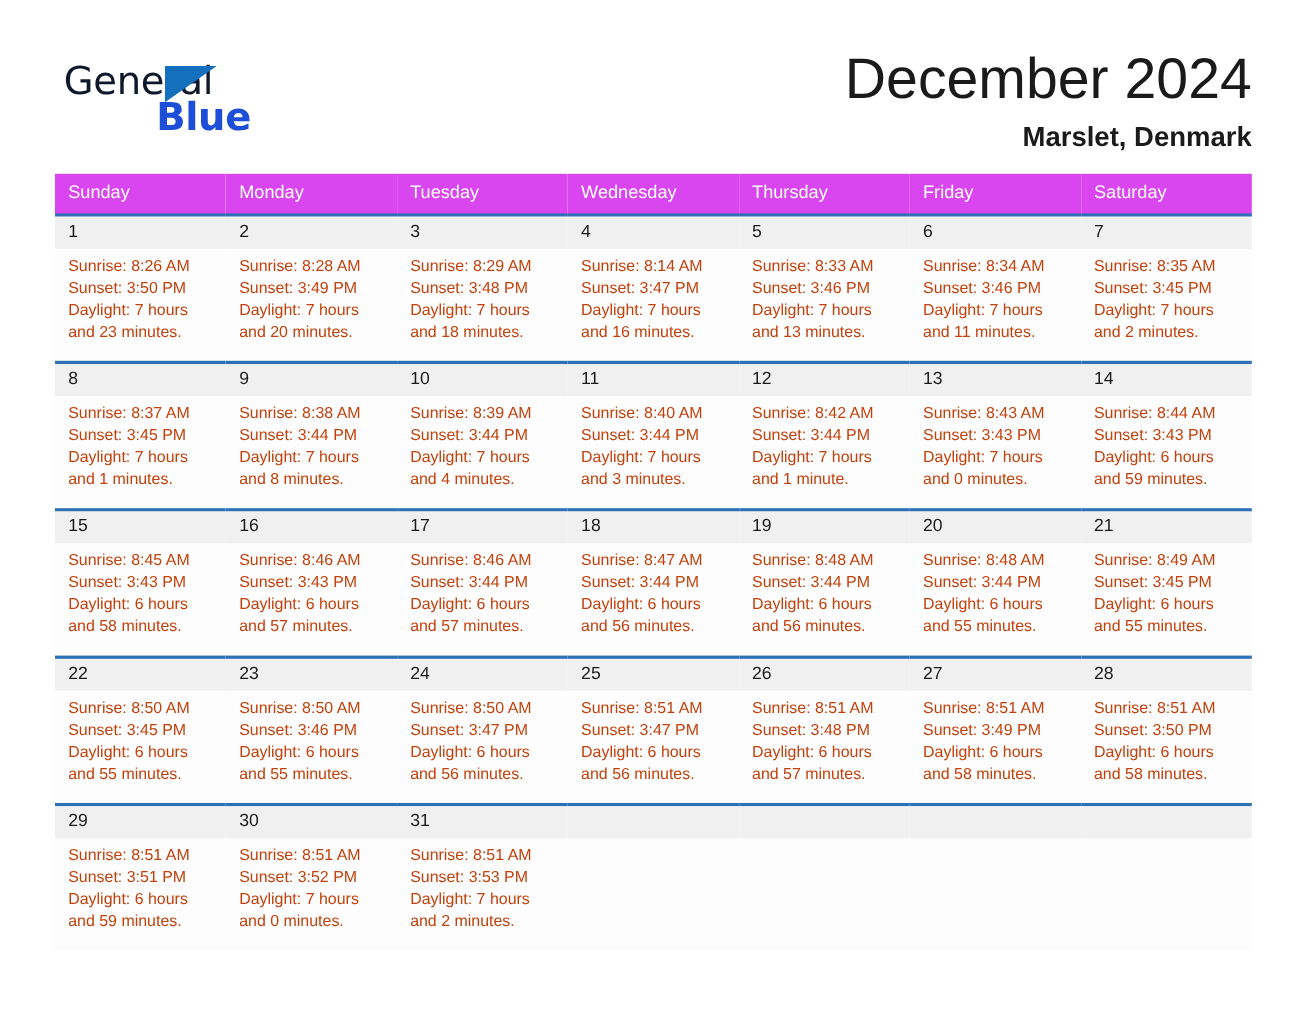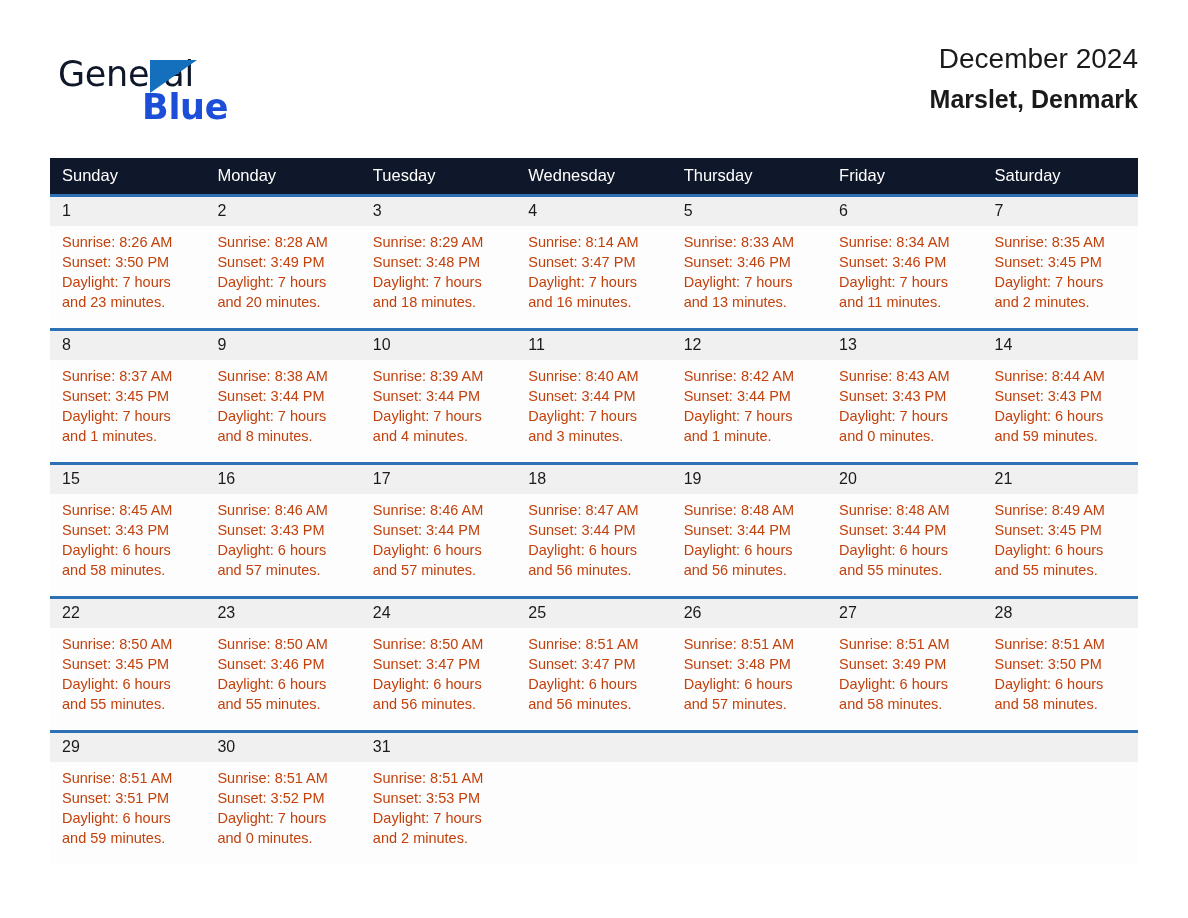--- a/index.html
+++ b/index.html
@@ -66,21 +66,21 @@
     border-bottom: 33px solid transparent;
   }
 
   .title-block {
     position: absolute;
     right: 50px;
     top: 44px;
     text-align: right;
   }
   .cal-title {
-    font-size: 28px;
+    font-size: 52px;
     font-weight: 400;
     color: #1a1a1a;
     line-height: 1.08;
     white-space: nowrap;
   }
   .cal-location {
     margin-top: 12px;
     font-size: 25px;
     font-weight: 700;
     color: #1a1a1a;
@@ -91,21 +91,21 @@
   
   .calendar {
     position: absolute;
     left: 50px;
     top: 158px;
     width: 1088px;
     border-collapse: collapse;
     table-layout: fixed;
   }
   .calendar th {
-    background: #0f172a;
+    background: #d946ef;
     color: #ffffff;
     font-size: 16.5px;
     font-weight: 400;
     text-align: left;
     padding: 8px 0 9px 12px;
     height: 20px;
     box-sizing: border-box;
   }
   .calendar td {
     vertical-align: top;

